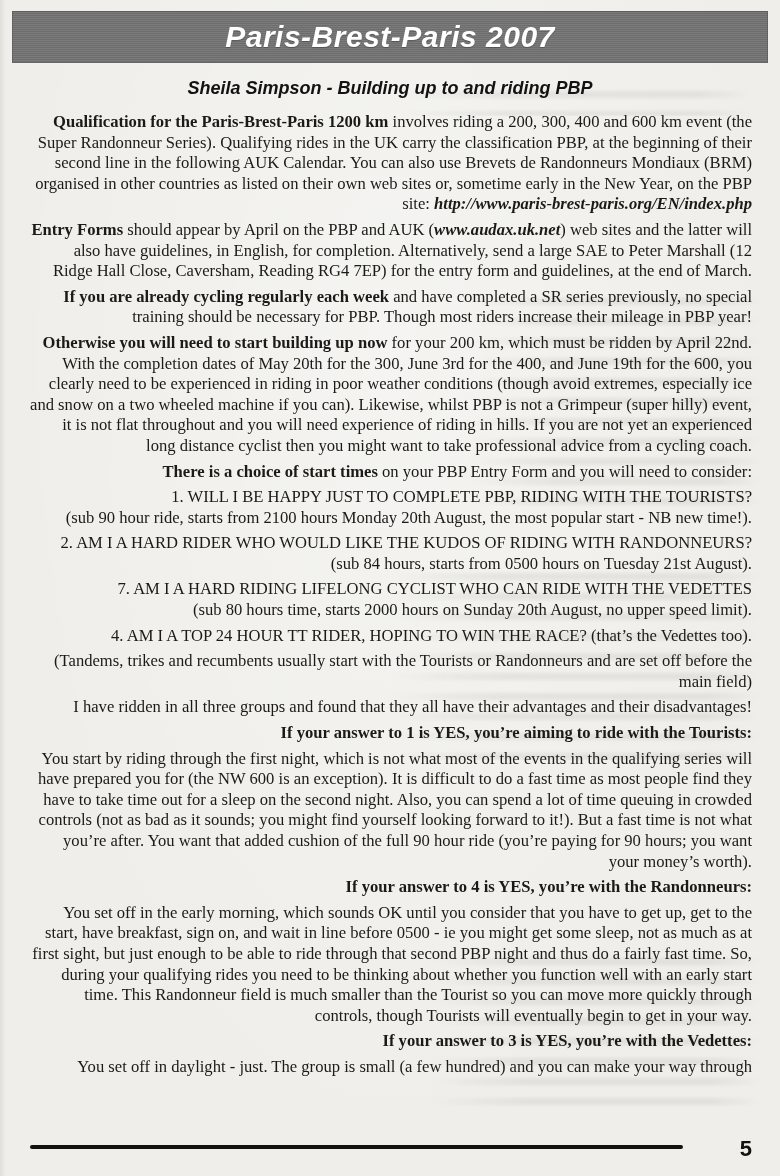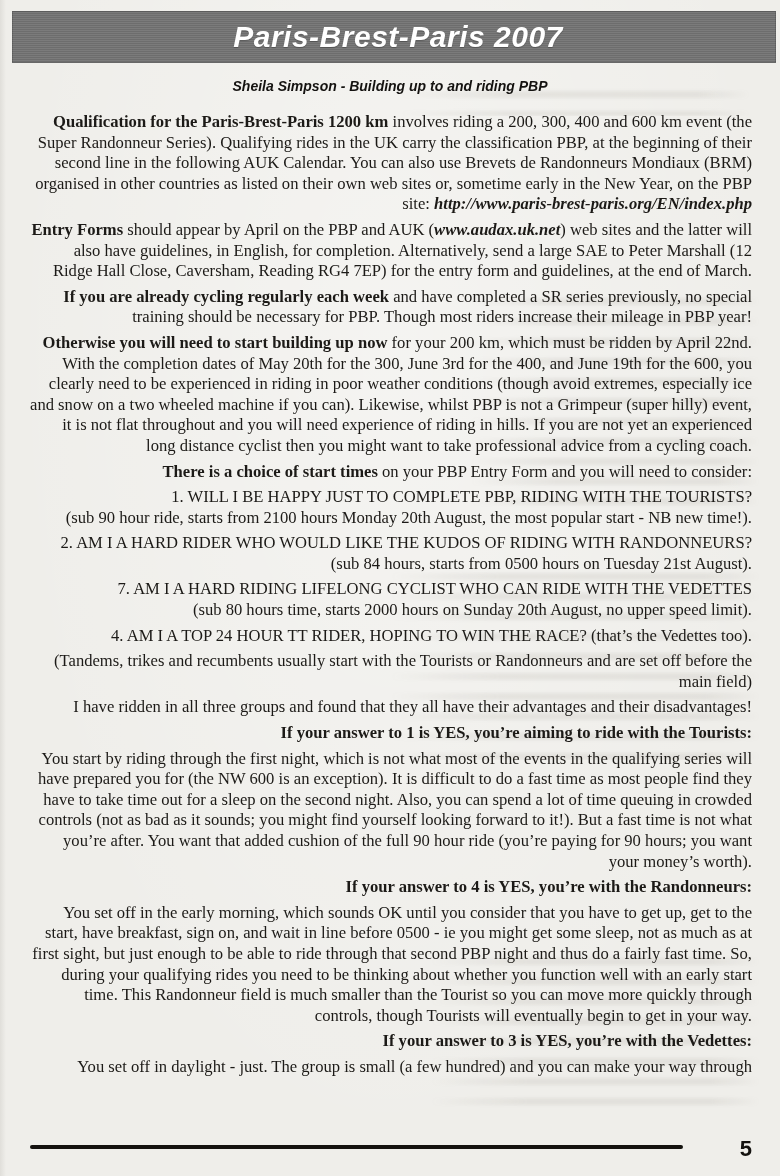--- a/index.html
+++ b/index.html
@@ -19,35 +19,34 @@
     color: var(--ink, #1c1a17);
   }
   
   .banner {
     position: absolute; left: 12px; top: 11px; width: 756px; height: 52px;
     background:
       repeating-linear-gradient(0deg, rgba(255,255,255,.05) 0 1px, rgba(0,0,0,.06) 1px 2px),
       var(--banner, #747474);
     display: flex; align-items: center; justify-content: center;
     box-shadow: inset 0 0 0 1px rgba(0,0,0,.15);
-    padding-left: 8px;
   }
   .banner-title {
     font-family: "Liberation Sans", sans-serif;
     font-weight: bold; font-style: italic;
     font-size: 30px; letter-spacing: .5px;
     color: var(--banner-text, #ffffff);
     text-shadow: 0 1px 1px rgba(0,0,0,.25);
   }
   .subtitle {
     position: absolute; left: 0; top: 78px; width: 780px;
     text-align: center;
     font-family: "Liberation Sans", sans-serif;
     font-weight: bold; font-style: italic;
-    font-size: 14px; color: #141210;
+    font-size: 18px; color: #141210;
   }
   
   .article {
     position: absolute; left: 30px; top: 112px; width: 722px;
     font-size: 16.6px; line-height: 20.6px;
     text-rendering: optimizeLegibility;
     text-align: right;
   }
   .article p { margin: 0 0 5px 0; }
   .article p.heading { margin-top: 2px; }

